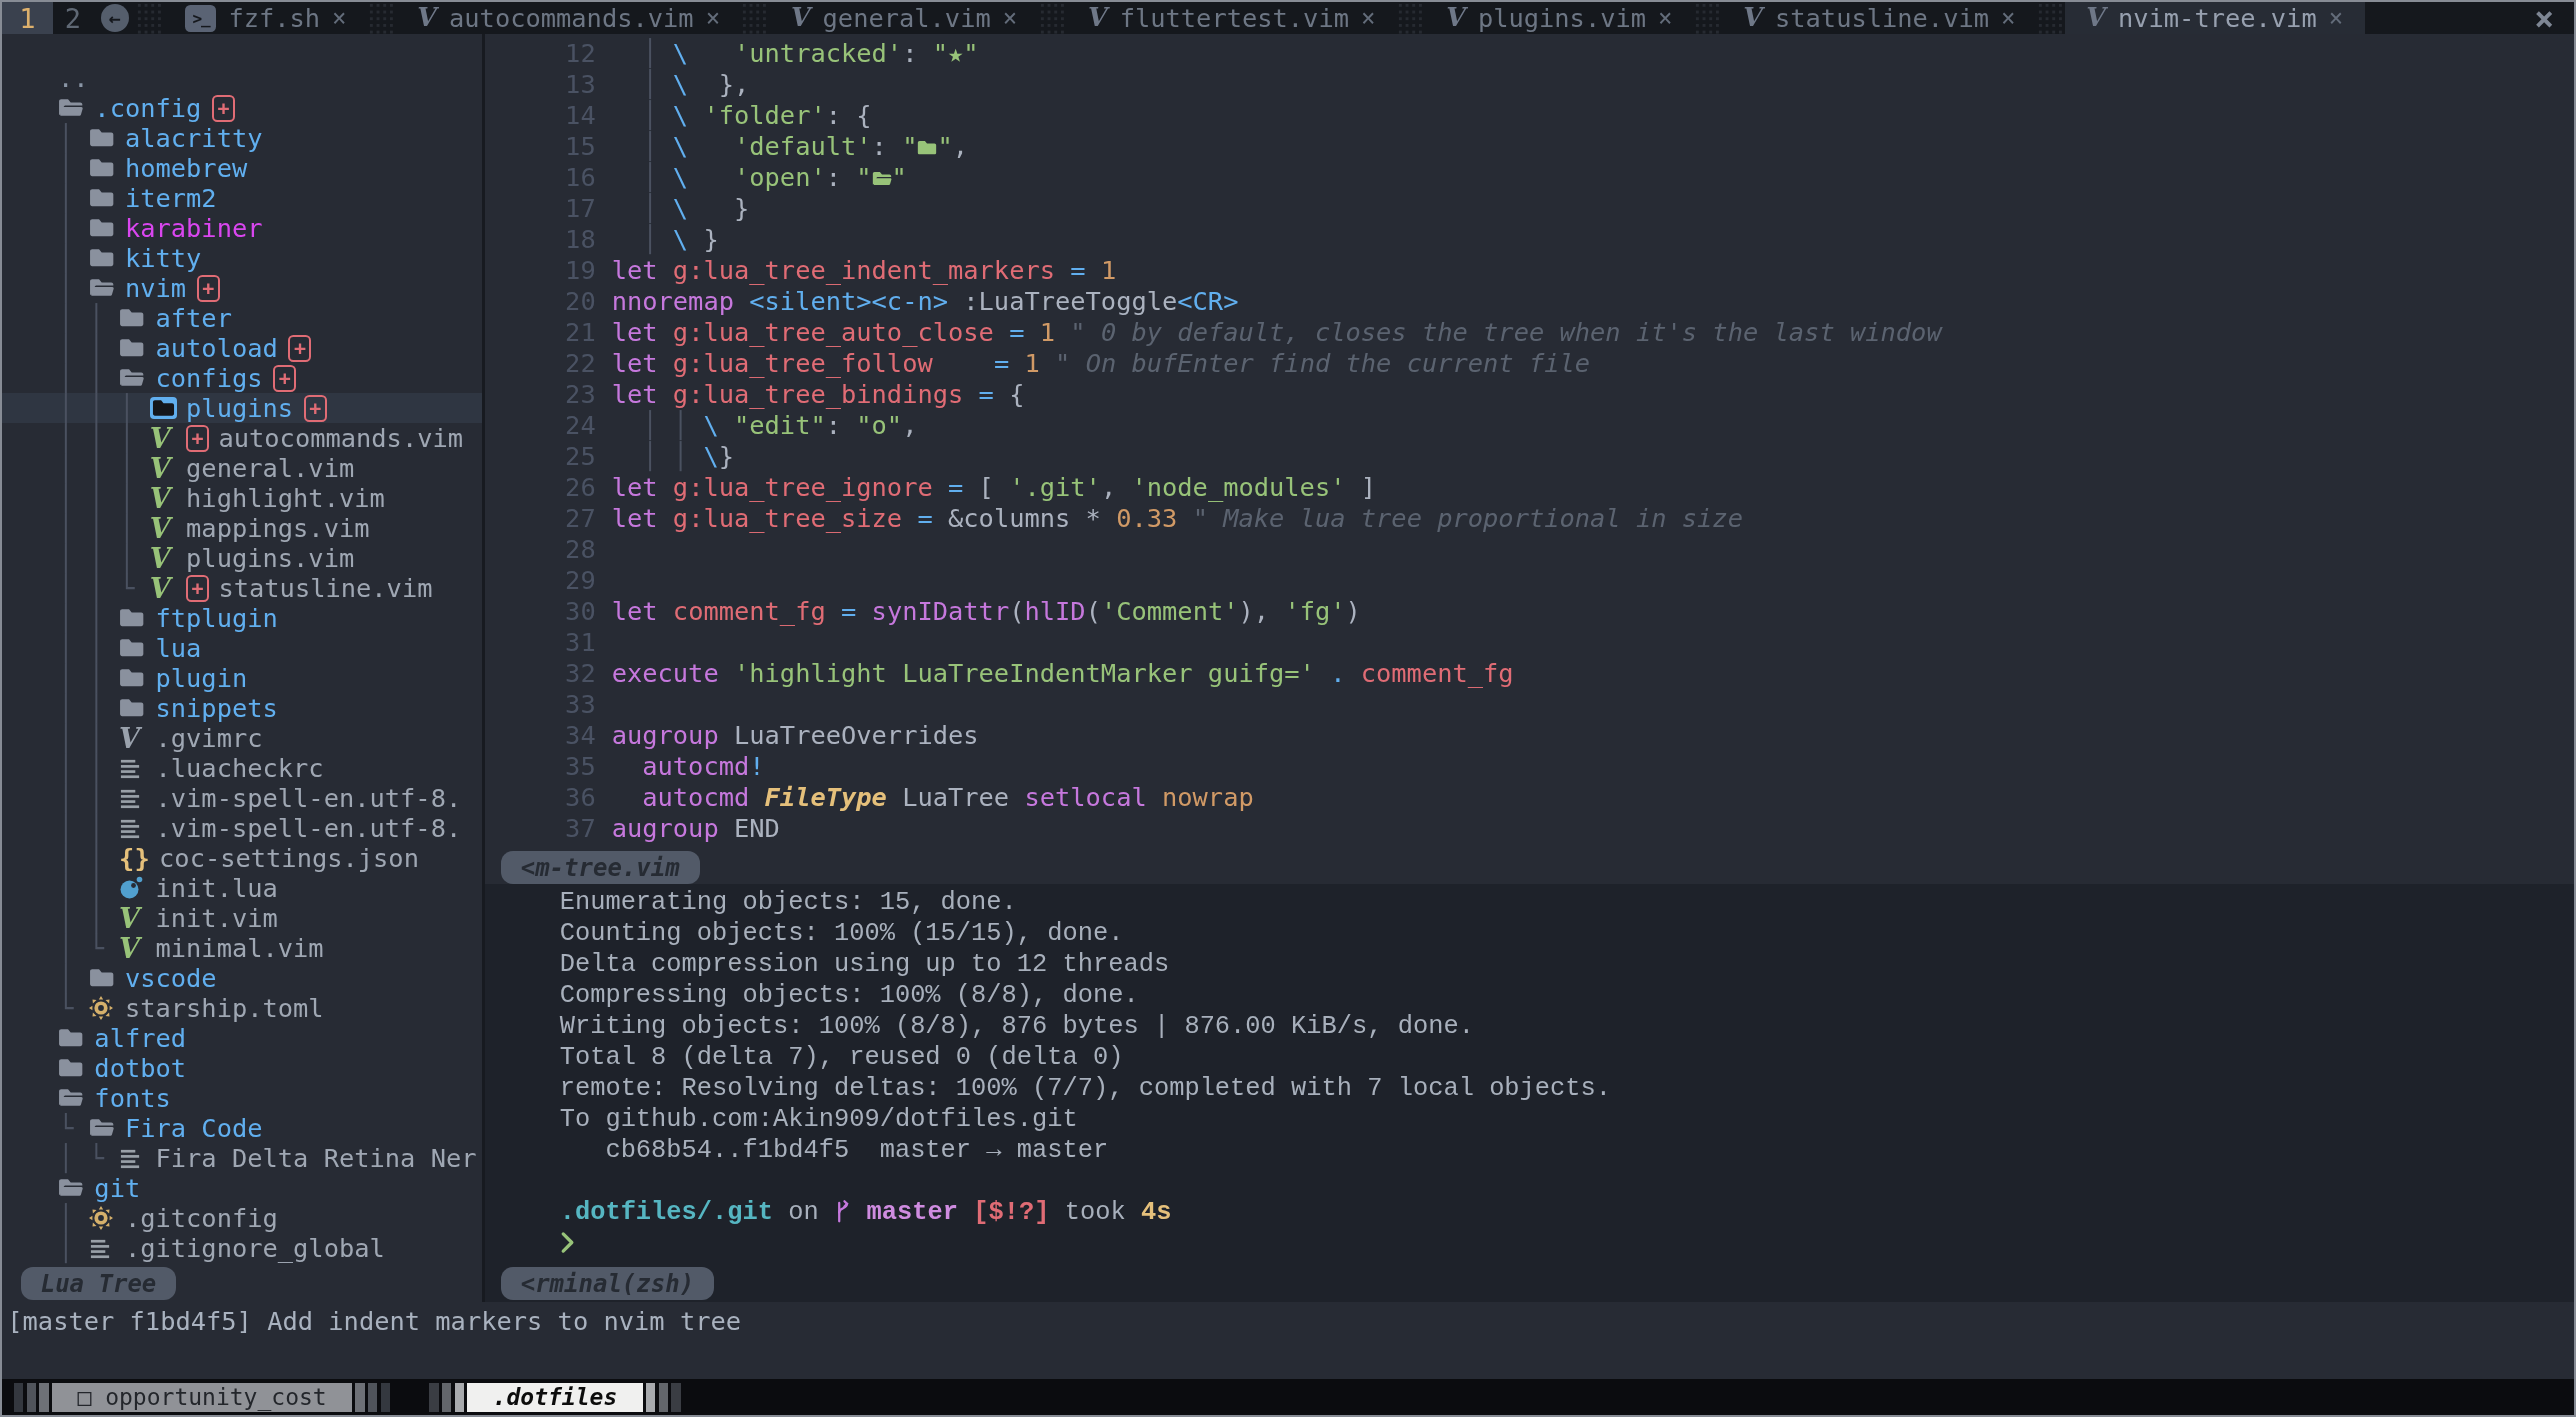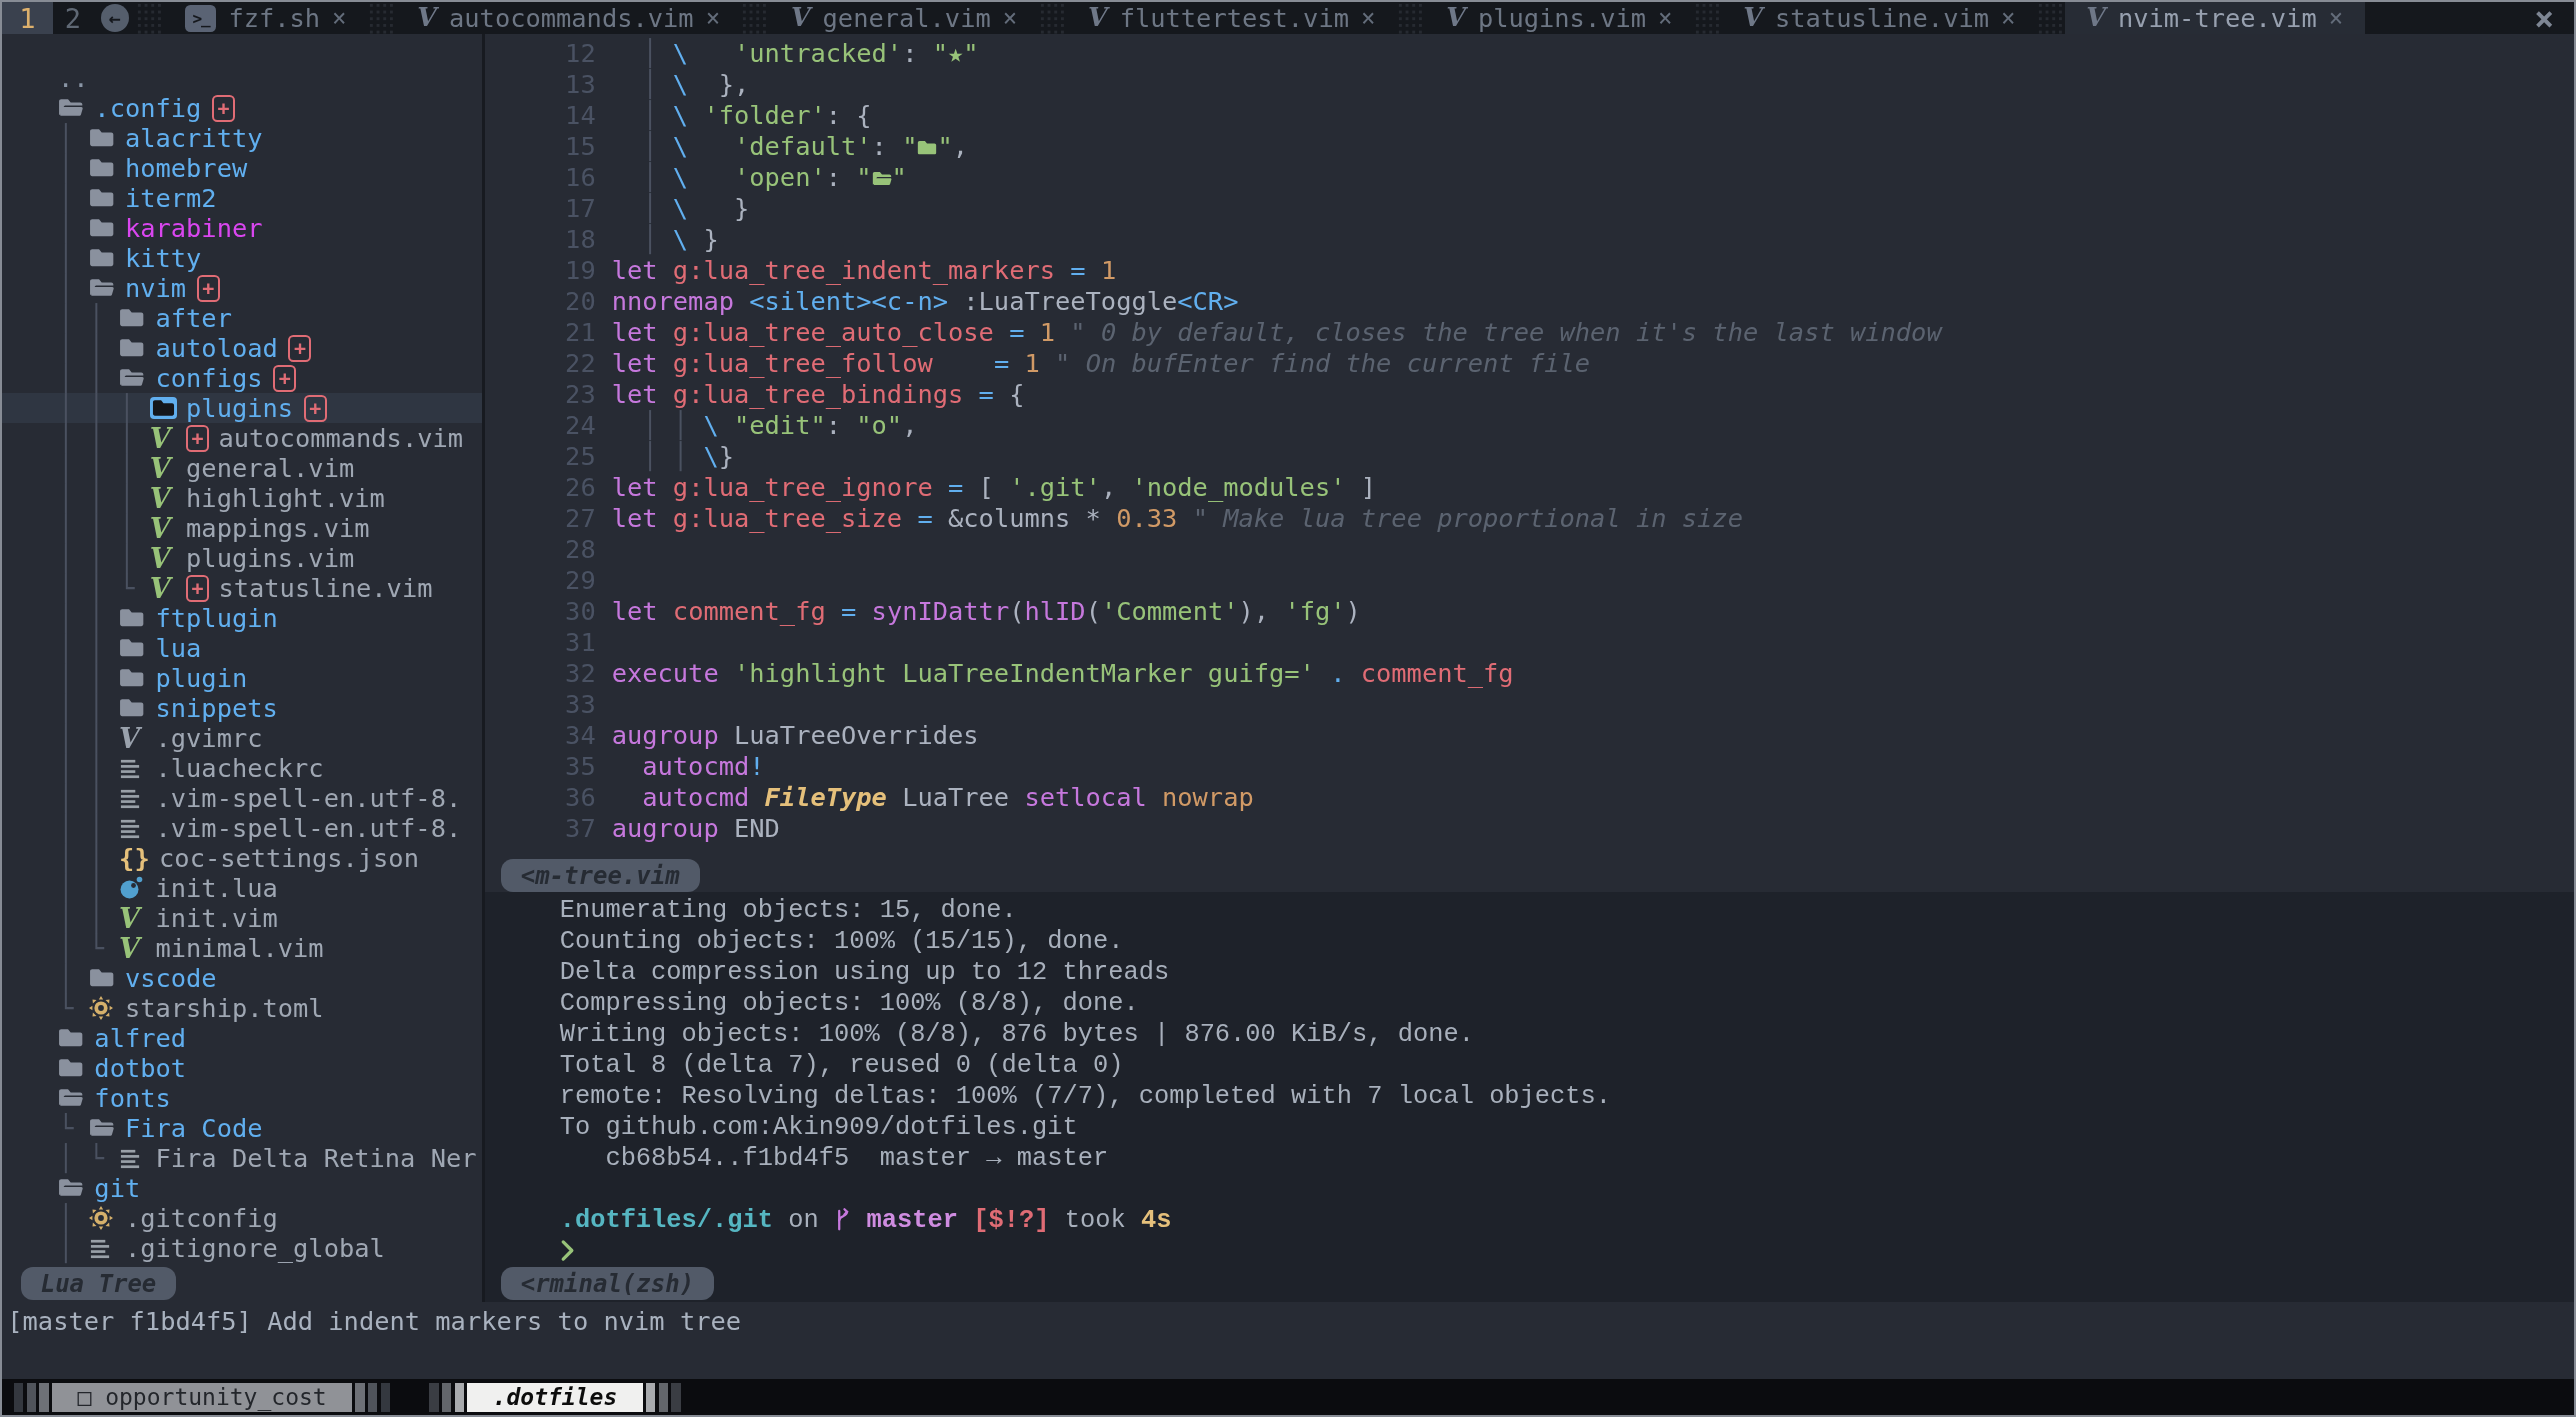--- a/index.html
+++ b/index.html
@@ -45,21 +45,21 @@
   .ln{display:inline-block;width:111px;text-align:right;margin-right:16px;color:#4a5263;}
   .ed-status{height:33px;padding-left:16px;}
   .pill{display:inline-flex;align-items:center;height:33px;padding:0 20px;background:#525a68;color:#262b33;
         border-radius:12px;font-size:24px;font-style:italic;font-weight:bold;white-space:pre;}
   .itl{font-style:italic;}
   .bld{font-weight:bold;}
   
   .terminal{flex:1;background:#1e222a;display:flex;flex-direction:column;}
   .term-lines{flex:1;padding:2.7px 0 0 75px;font-size:25.4px;line-height:31px;white-space:pre;color:#a8b0bc;overflow:hidden;font-family:Liberation Mono, monospace;}
   .tline{height:31px;}
-  .term-status{height:35px;padding-left:16px;}
+  .term-status{height:35px;padding-left:16px;margin-top:8px;}
   
   .msgline{height:37px;display:flex;align-items:center;padding-left:5.3px;font-size:25.4px;color:#a9b2bf;background:#272b34;}
   .filler{height:40px;background:#272b34;}
   .tmux{height:36px;background:#0b0c0f;display:flex;align-items:center;gap:39px;padding-left:12px;}
   .tseg{display:flex;height:29px;align-items:stretch;}
   .ramp{width:9.4px;margin-right:3.3px;flex:none;}
   .ramp.r{margin-right:0;margin-left:3.3px;}
   .tseglabel{display:flex;align-items:center;padding:0 25.4px;font-size:23px;white-space:pre;}
   svg{display:inline-block;}
   .codeico{vertical-align:-1.3px;}

